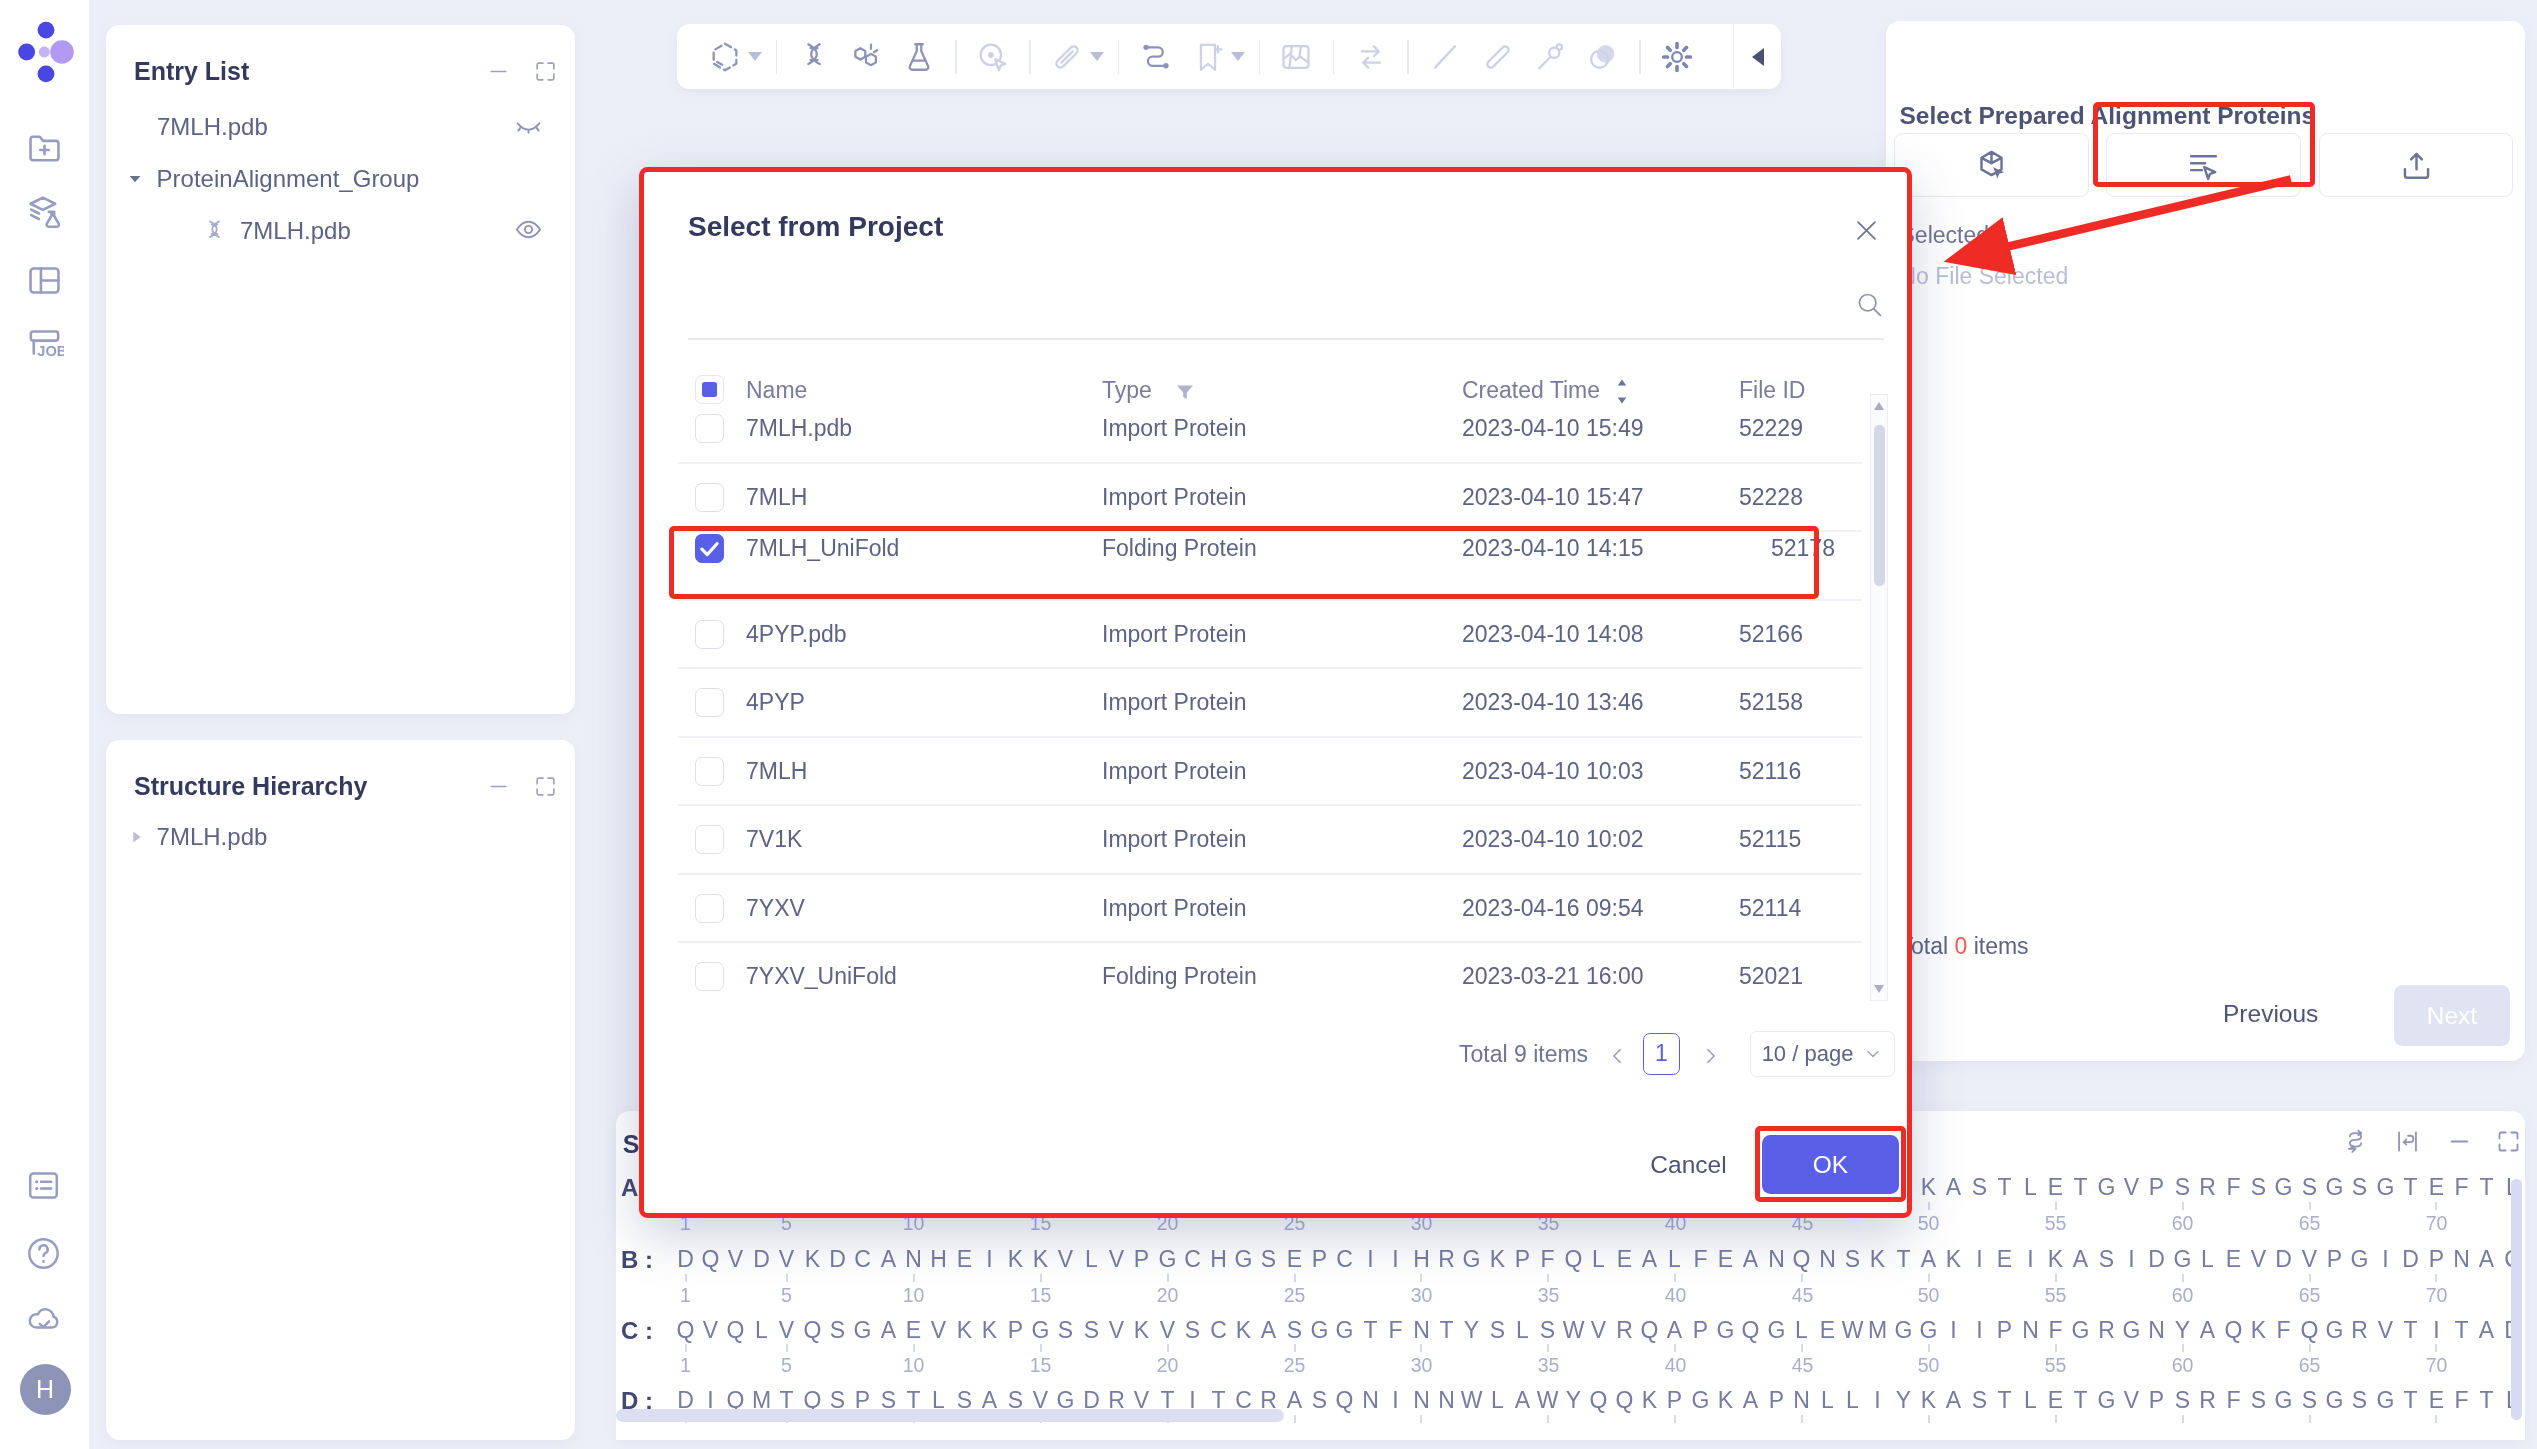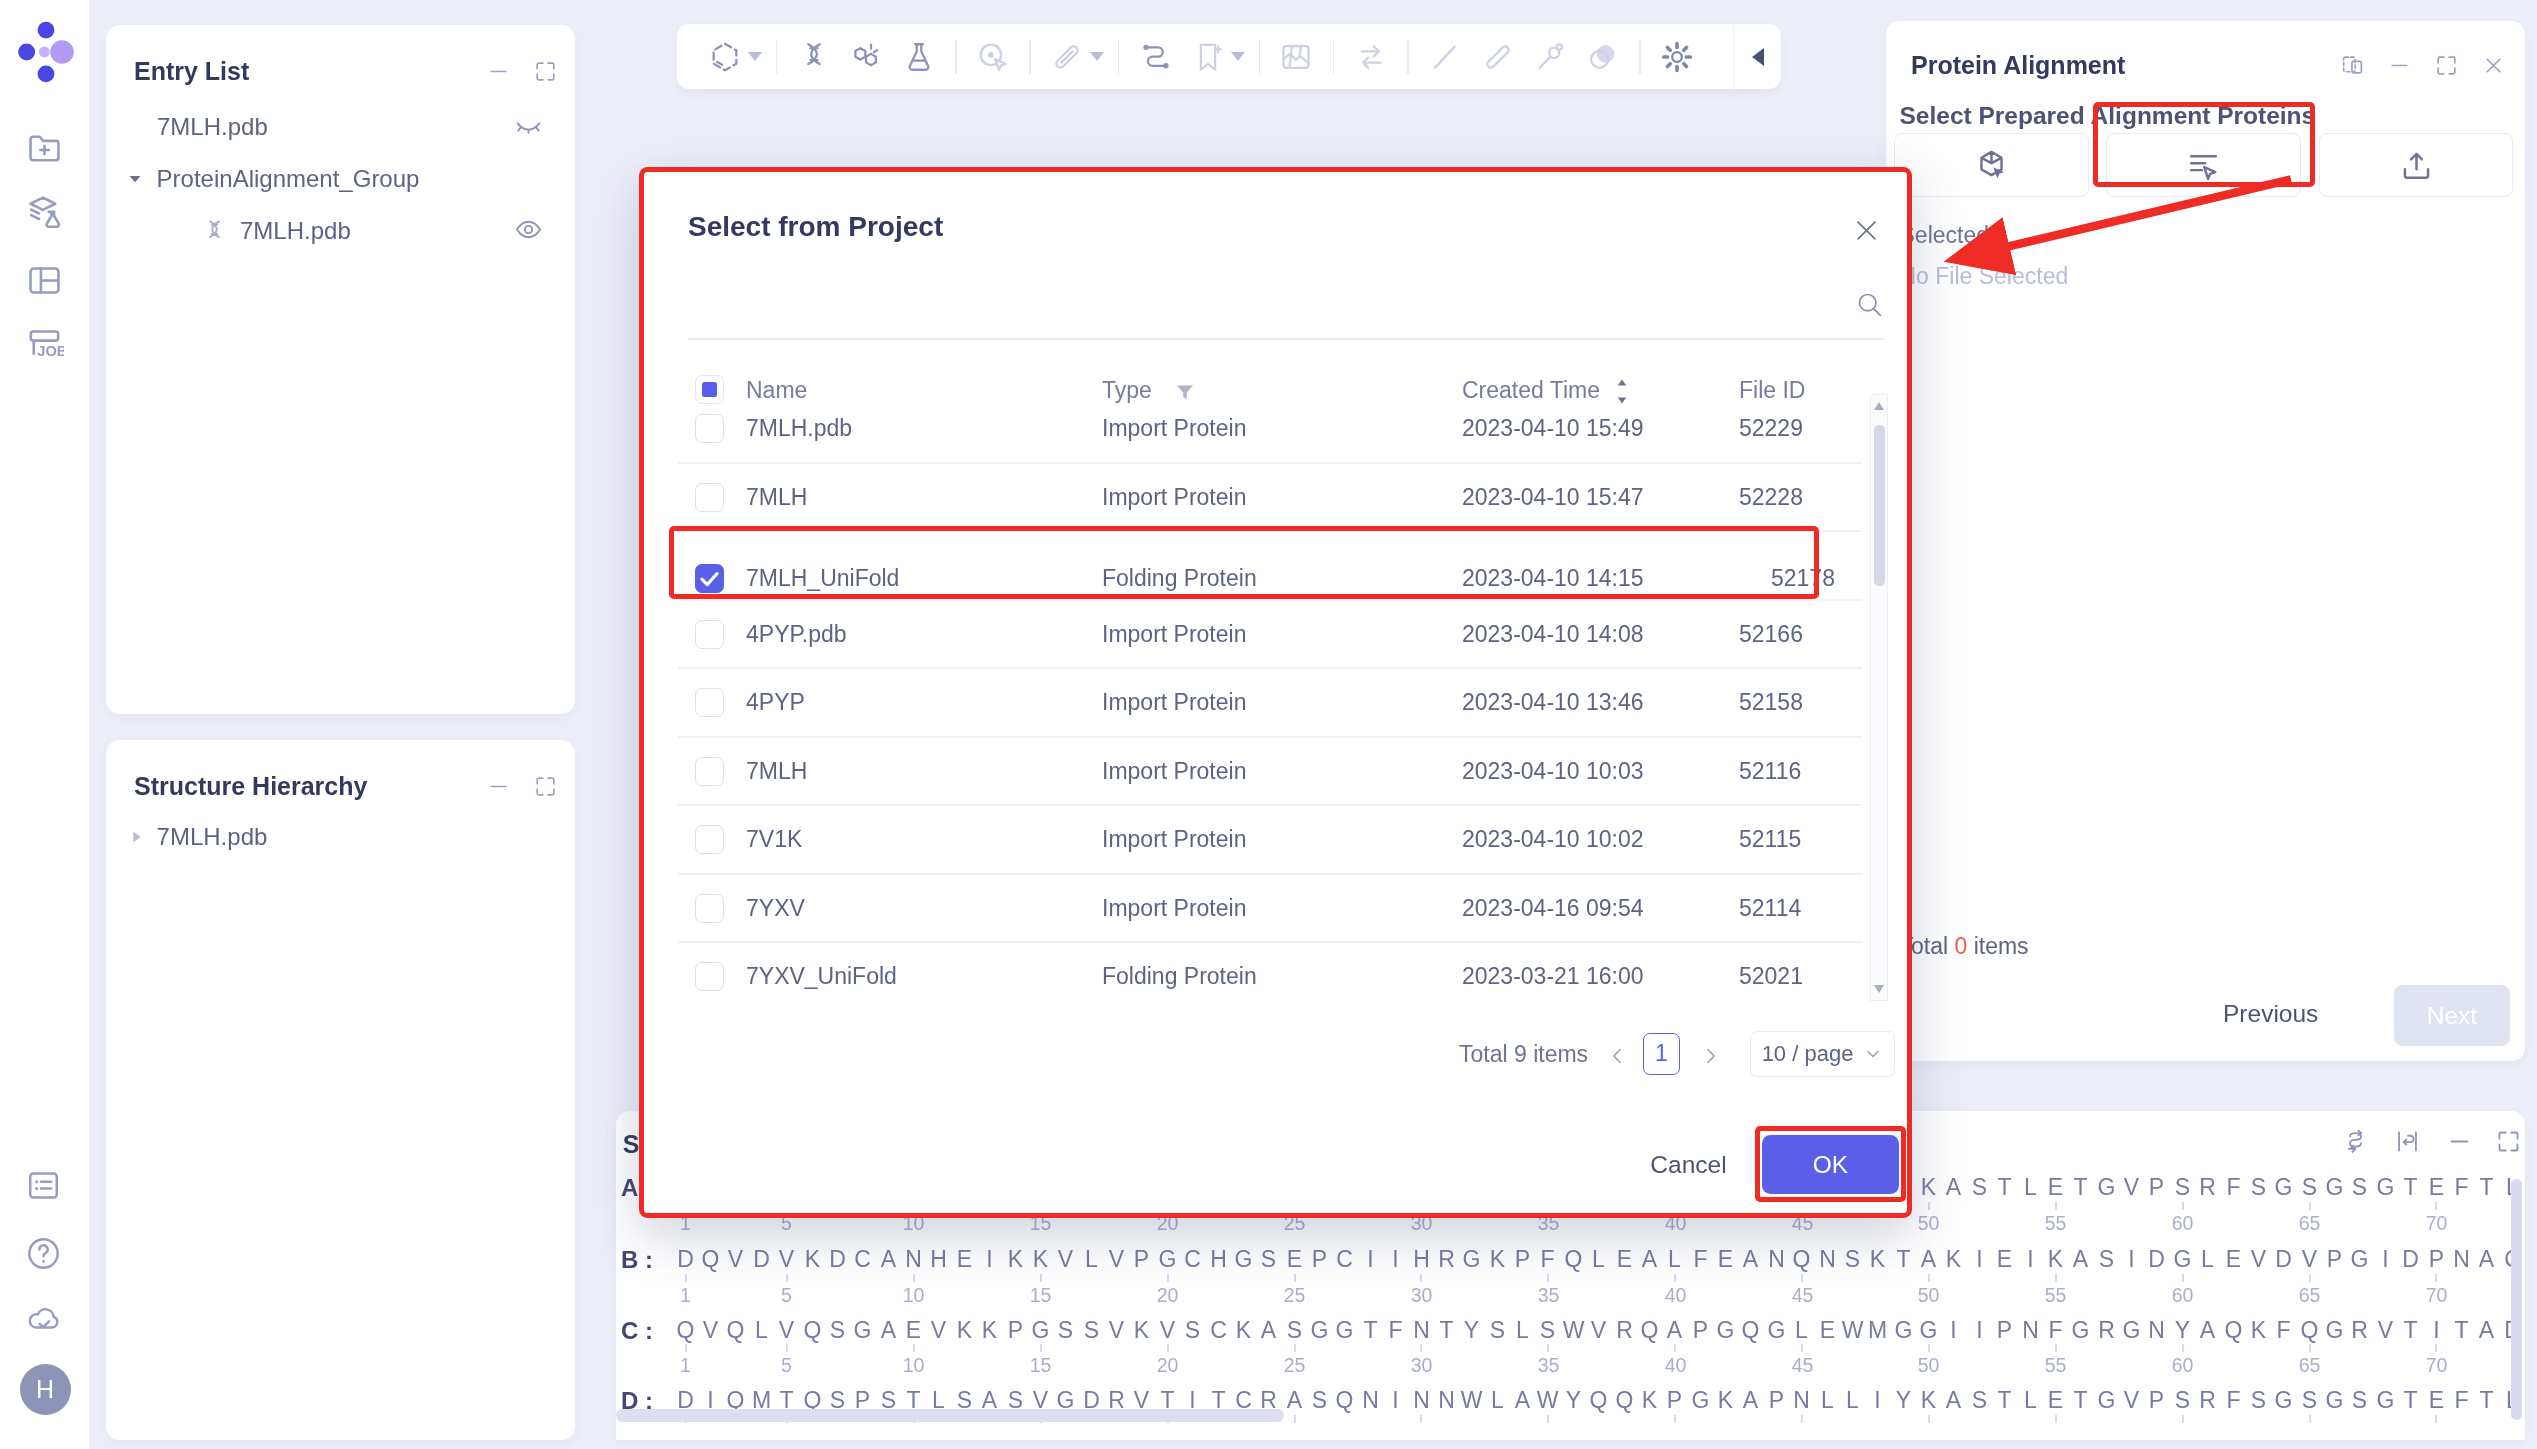--- a/index.html
+++ b/index.html
@@ -354,45 +354,20 @@
             <path d="M12 2.6v2.7M12 18.7v2.7M2.6 12h2.7M18.7 12h2.7M5.3 5.3l1.9 1.9M16.8 16.8l1.9 1.9M18.7 5.3l-1.9 1.9M7.2 16.8l-1.9 1.9" stroke-width="2.6"></path>
           </svg>
         </span>
       </div>
     <div id="tb-collapse">
         <span class="tri"></span>
       </div>
   </div>
 
   <div class="panel" id="right-panel">
-    <div id="rp-head">
-      <span class="ptitle">Protein Alignment</span>
-      <span style="flex:1;"></span>
-      <span class="wicon icw">
-          <svg class="ic" viewBox="0 0 24 24">
-            <rect x="3.5" y="4" width="11" height="14" rx="1.5" stroke-dasharray="3 2.4"></rect>
-            <rect x="11.5" y="8" width="9" height="11" rx="1.5"></rect>
-          </svg>
-        </span>
-      <span class="wicon icw">
-          <svg class="ic" viewBox="0 0 24 24">
-            <path d="M5 12h14"></path>
-          </svg>
-        </span>
-      <span class="wicon icw">
-          <svg class="ic" viewBox="0 0 24 24">
-            <path d="M4 9.5v-4A1.5 1.5 0 0 1 5.5 4h4M14.5 4h4A1.5 1.5 0 0 1 20 5.5v4M20 14.5v4a1.5 1.5 0 0 1-1.5 1.5h-4M9.5 20h-4A1.5 1.5 0 0 1 4 18.5v-4"></path>
-          </svg>
-        </span>
-      <span class="wicon icw">
-          <svg class="ic" viewBox="0 0 24 24">
-            <path d="M6 6l12 12M18 6 6 18"></path>
-          </svg>
-        </span>
-    </div>
     <div id="rp-sub">Select Prepared Alignment Proteins</div>
 
     <div class="rp-btn" style="left:7.6px;width:195px;">
       <span class="icw">
           <svg class="ic" viewBox="0 0 24 24">
             <path d="M12 3.2 18.5 7v7.5L12 18.2 5.5 14.5V7zM12 3.2v7.3M5.5 7l6.5 3.5L18.5 7"></path>
             <path d="M13.2 13.2l2.6 7.3 1.2-3.1 3.1-1z" fill="currentColor" stroke="none"></path>
           </svg>
         </span>
     </div>
@@ -894,21 +869,21 @@
           <span class="mcell" style="left:1095px;">52229</span>
         </div>
         <div class="mrow" style="top: 69px;">
           <div class="cb"></div>
           <span class="mcell" style="left:102px;">7MLH</span>
           <span class="mcell" style="left:458px;">Import Protein</span>
           <span class="mcell" style="left:818px;">2023-04-10 15:47</span>
           <span class="mcell" style="left:1095px;">52228</span>
         </div>
         <div class="mdiv" style="top: 68px;"></div>
-        <div class="mrow" style="top: 150px; border-radius: 17px;">
+        <div class="mrow" style="top: 120px; border-radius: 17px;">
           <div class="cb checked">
             <span class="icw" style="width:100%;height:100%">
               <svg class="ic" viewBox="0 0 24 24">
                 <path d="M5.2 12.6 10 17.4 18.8 7.6" stroke-width="2.8"></path>
               </svg>
             </span>
           </div>
           <span class="mcell" style="left:102px;">7MLH_UniFold</span>
           <span class="mcell" style="left:458px;">Folding Protein</span>
           <span class="mcell" style="left:818px;">2023-04-10 14:15</span>

